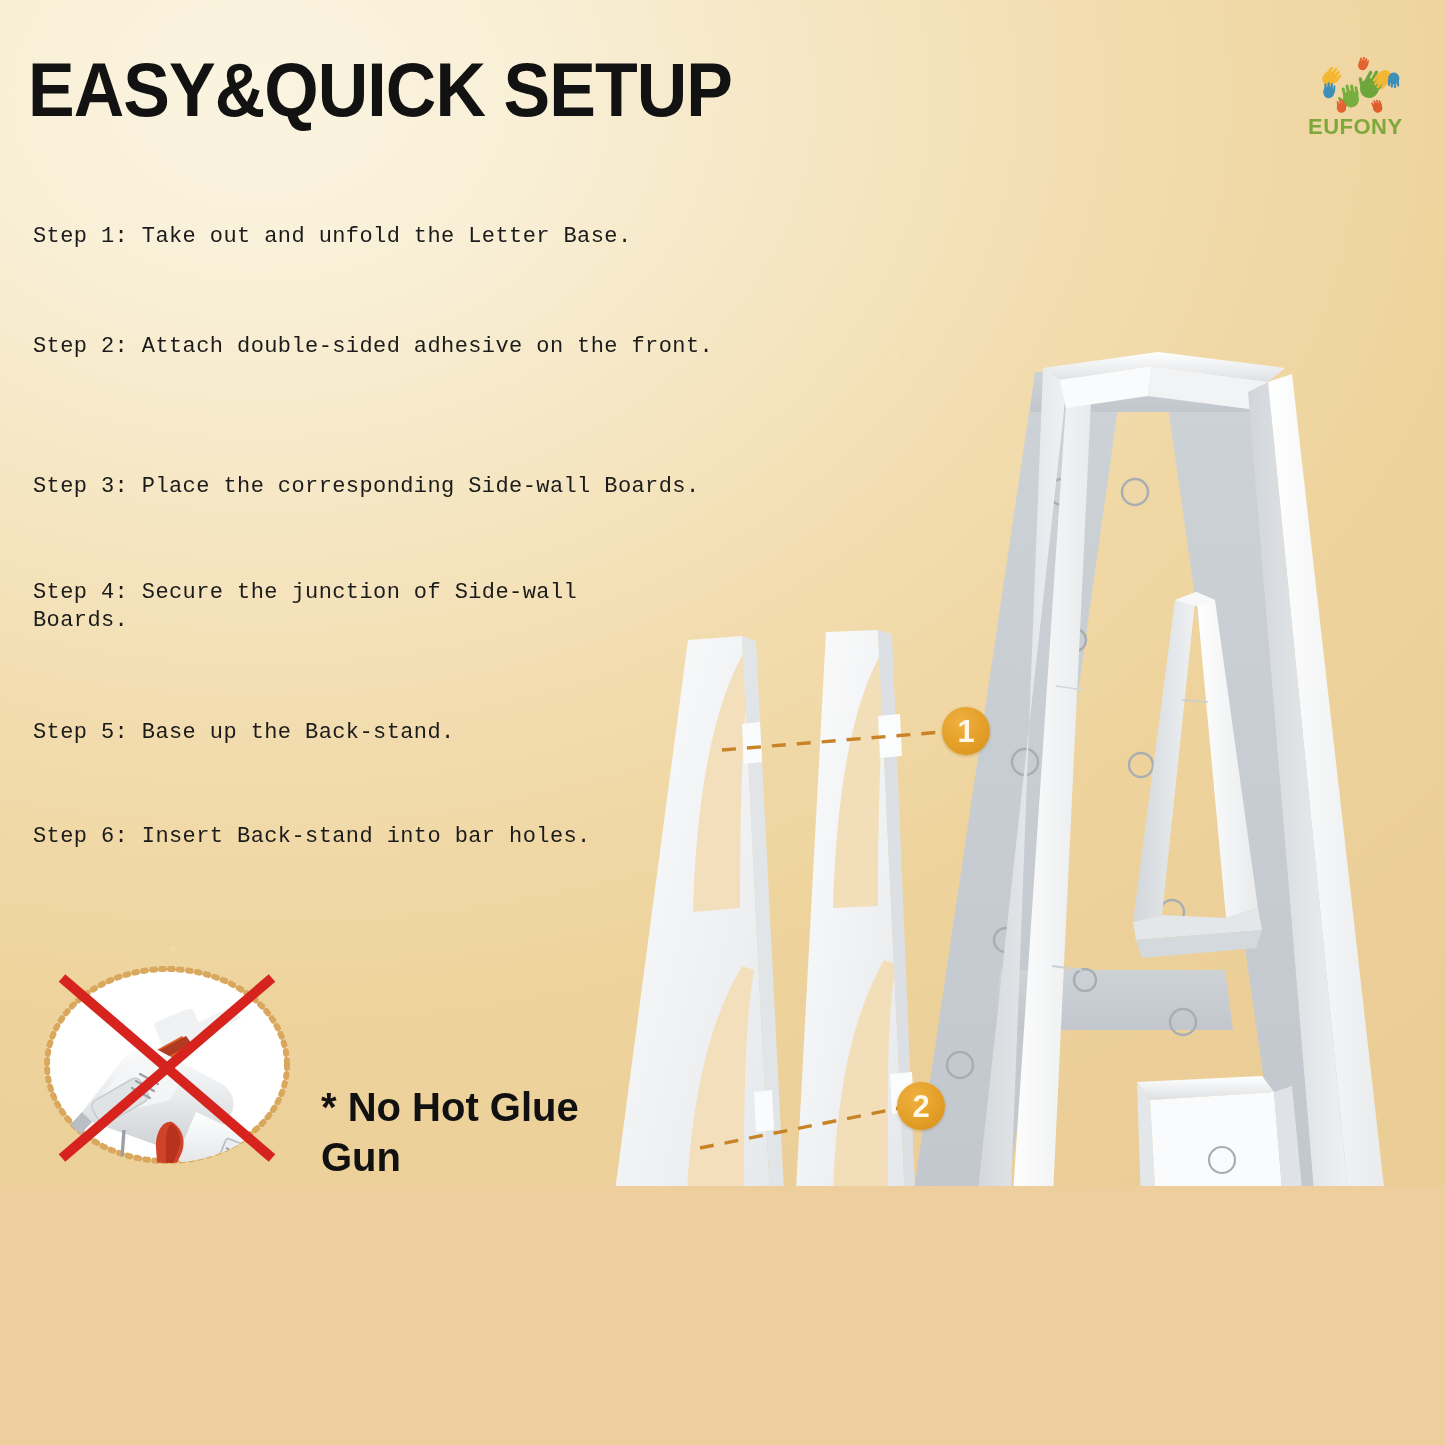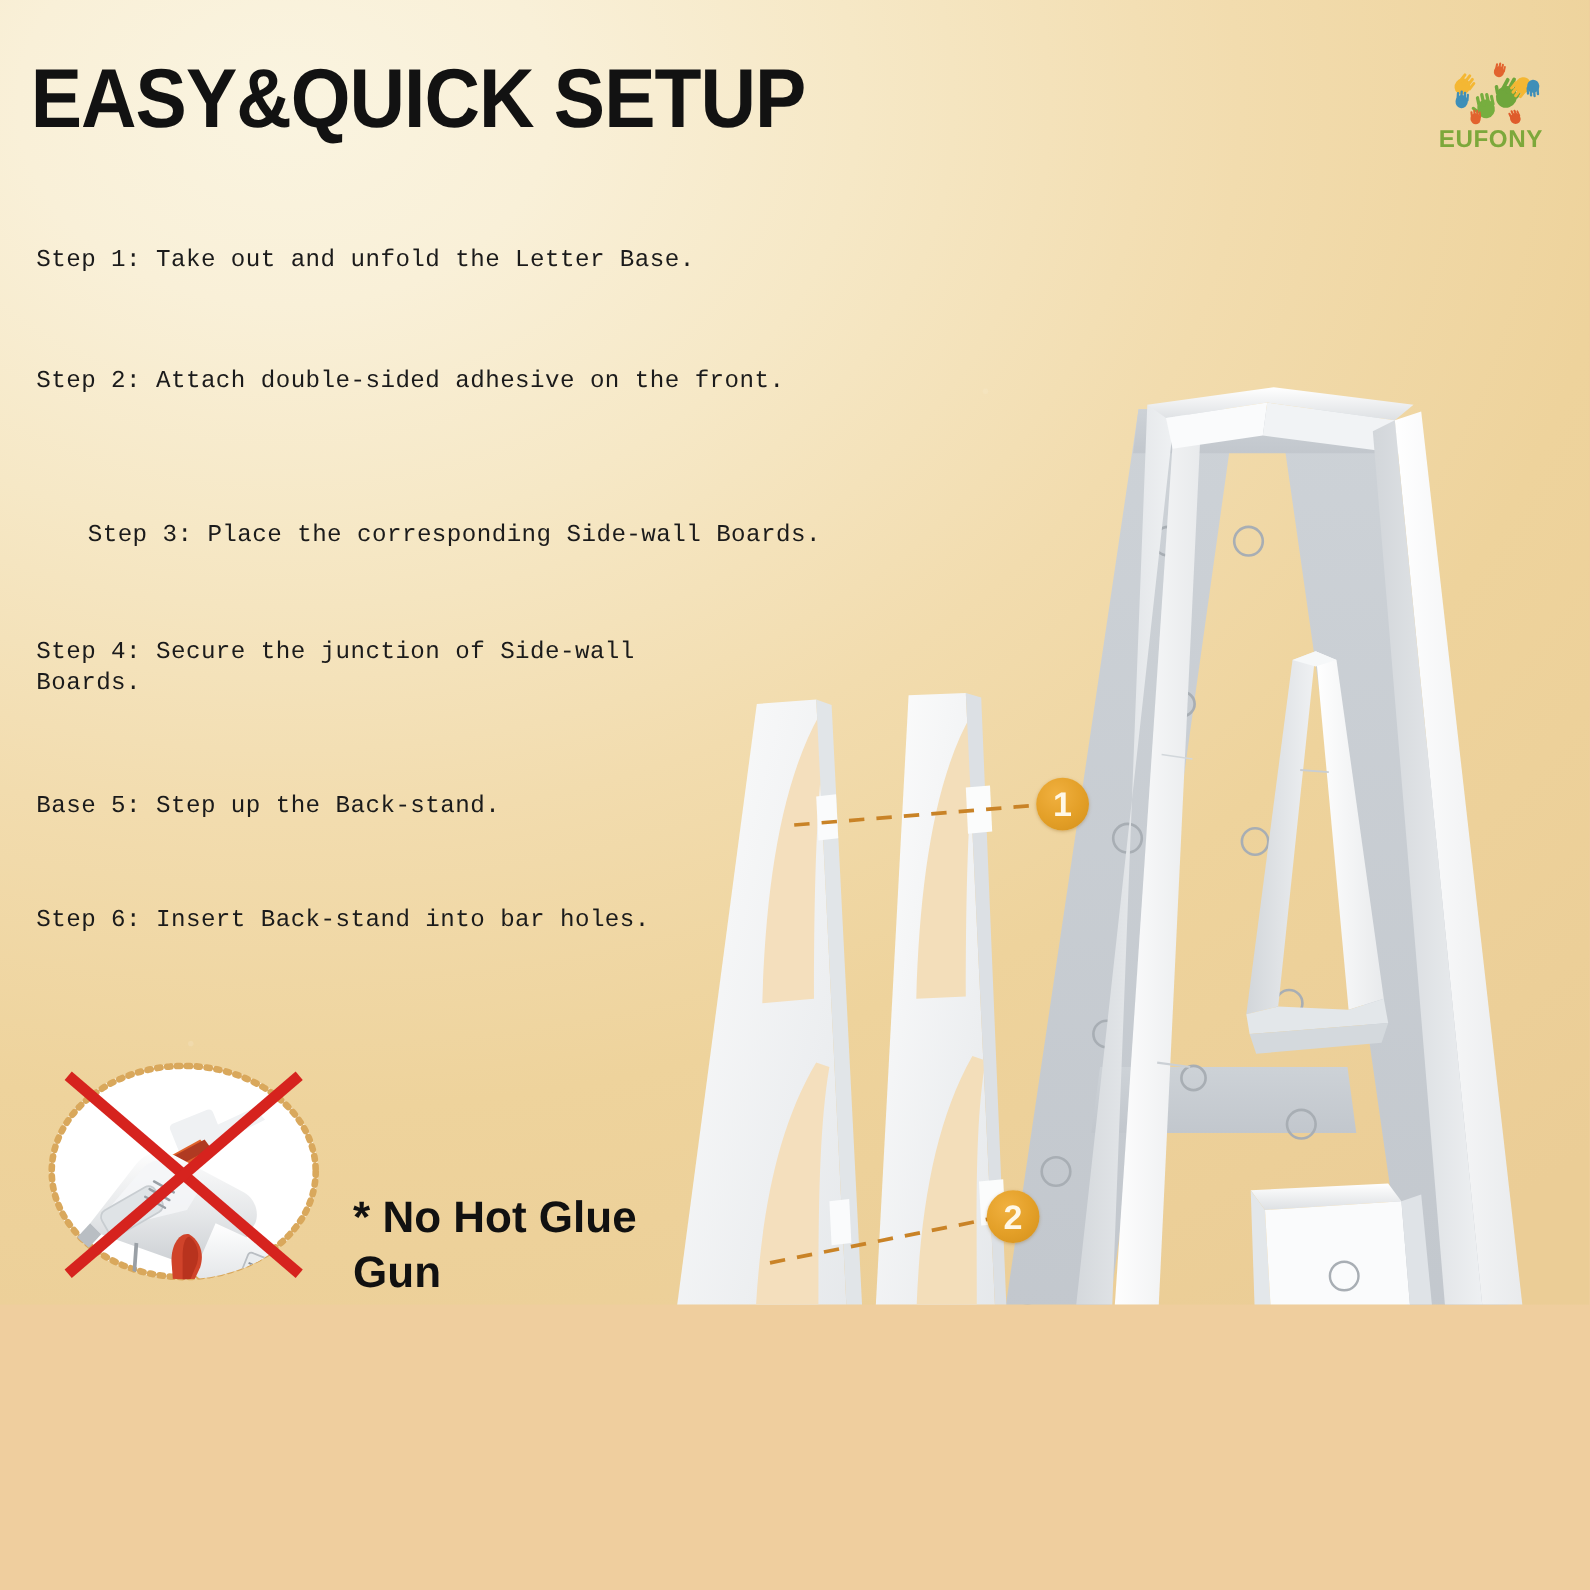--- a/index.html
+++ b/index.html
@@ -47,21 +47,21 @@
 
   
   .step{
     position:absolute;left:33px;
     font-size:22px;line-height:1.27;color:#1b1b1b;
     font-family:Liberation Mono, monospace;
     letter-spacing:.4px;
   }
   #s1{top:223px;width:760px;}
   #s2{top:333px;width:700px;}
-  #s3{top:473px;width:760px;text-align:center;}
+  #s3{top:473px;width:760px;}
   #s4{top:579px;width:640px;}
   #s5{top:719px;width:700px;}
   #s6{top:823px;width:760px;}
 
   
   #nogluewrap{position:absolute;left:36px;top:962px;width:545px;height:250px;}
   #gluecircle{
     position:absolute;left:0;top:0;width:270px;height:213px;
   }
   #gluecap{
@@ -172,21 +172,21 @@
         <rect x="8.1" y="2.2" width="1.7" height="6" rx=".85"></rect>
       </g>
     </svg>
     <div class="word">EUFONY</div>
   </div>
 
   <div class="step" id="s1">Step 1: Take out and unfold the Letter Base.</div>
   <div class="step" id="s2">Step 2: Attach double-sided adhesive on the front.</div>
   <div class="step" id="s3">Step 3: Place the corresponding Side-wall Boards.</div>
   <div class="step" id="s4">Step 4: Secure the junction of Side-wall Boards.</div>
-  <div class="step" id="s5">Base 5: Step up the Back-stand.</div>
+  <div class="step" id="s5">Step 5: Base up the Back-stand.</div>
   <div class="step" id="s6">Step 6: Insert Back-stand into bar holes.</div>
 
   <svg id="art" viewBox="0 0 1445 1445">
     <defs>
       <linearGradient id="gWallL" x1="0" y1="0" x2="1" y2="0">
         <stop offset="0" stop-color="#FFFFFF"></stop>
           <stop offset="1" stop-color="#E8EAEC"></stop>
       </linearGradient>
       <linearGradient id="gWallD" x1="0" y1="0" x2="1" y2="0">
         <stop offset="0" stop-color="#D2D6DA"></stop>

